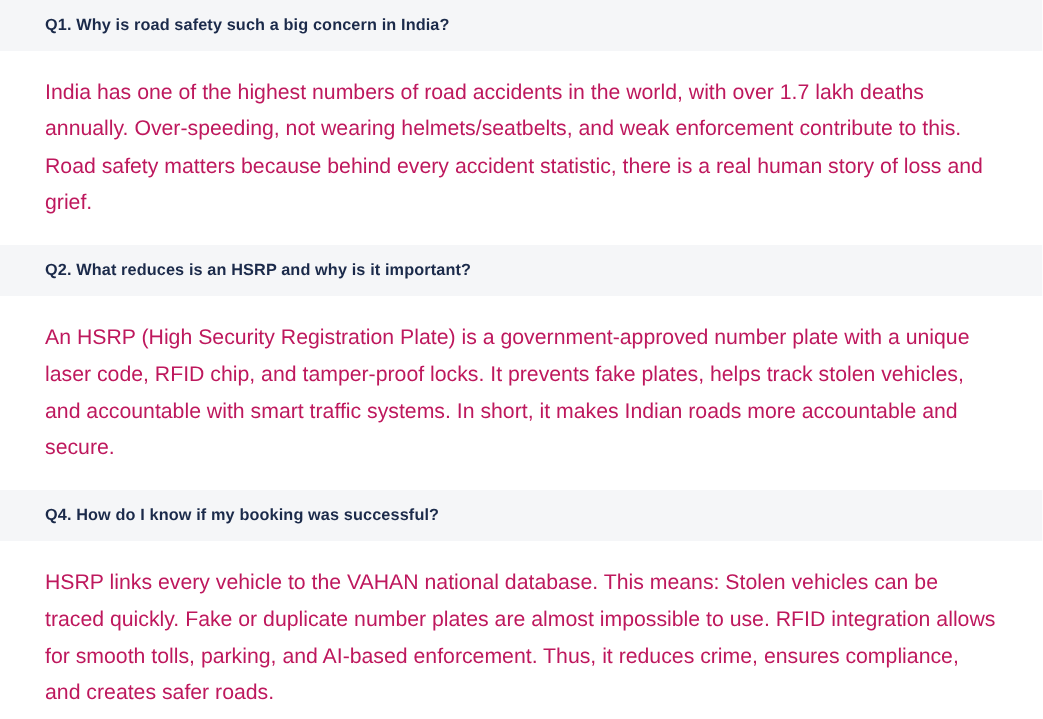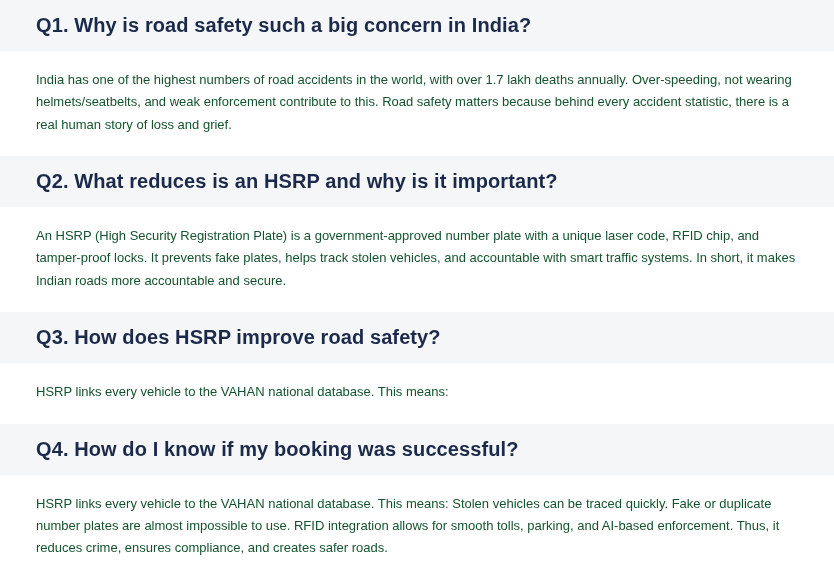--- a/index.html
+++ b/index.html
@@ -19,30 +19,30 @@
     width: 834px;
     padding: 0;
     margin: 0;
   }
   .faq-item {
     width: 834px;
   }
   .faq-question {
     background: #f5f6f8;
     padding: 11px 34px 12px 36px;
-    font-size: 20px;
+    font-size: 13px;
     font-weight: bold;
     color: #1b2a4a;
     letter-spacing: 0.1px;
     line-height: 1.4;
   }
   .faq-answer {
     padding: 18px 36px 20px 36px;
-    font-size: 13px;
-    color: #14532d;
+    font-size: 17px;
+    color: #be185d;
     line-height: 1.72;
     background: #ffffff;
   }
   .faq-answer p {
     margin: 0;
   }
 </style>
 </head>
 <body>
 
@@ -55,26 +55,20 @@
     </div>
   </div>
 
   <div class="faq-item">
     <div class="faq-question">Q2. What reduces is an HSRP and why is it important?</div>
     <div class="faq-answer">
       <p>An HSRP (High Security Registration Plate) is a government-approved number plate with a unique laser code, RFID chip, and tamper-proof locks. It prevents fake plates, helps track stolen vehicles, and accountable with smart traffic systems. In short, it makes Indian roads more accountable and secure.</p>
     </div>
   </div>
 
-  <div class="faq-item">
-    <div class="faq-question">Q3. How does HSRP improve road safety?</div>
-    <div class="faq-answer">
-      <p>HSRP links every vehicle to the VAHAN national database. This means:</p>
-    </div>
-  </div>
 
   <div class="faq-item">
     <div class="faq-question">Q4. How do I know if my booking was successful?</div>
     <div class="faq-answer">
       <p>HSRP links every vehicle to the VAHAN national database. This means: Stolen vehicles can be traced quickly. Fake or duplicate number plates are almost impossible to use. RFID integration allows for smooth tolls, parking, and AI-based enforcement. Thus, it reduces crime, ensures compliance, and creates safer roads.</p>
     </div>
   </div>
 
 </div>
 

